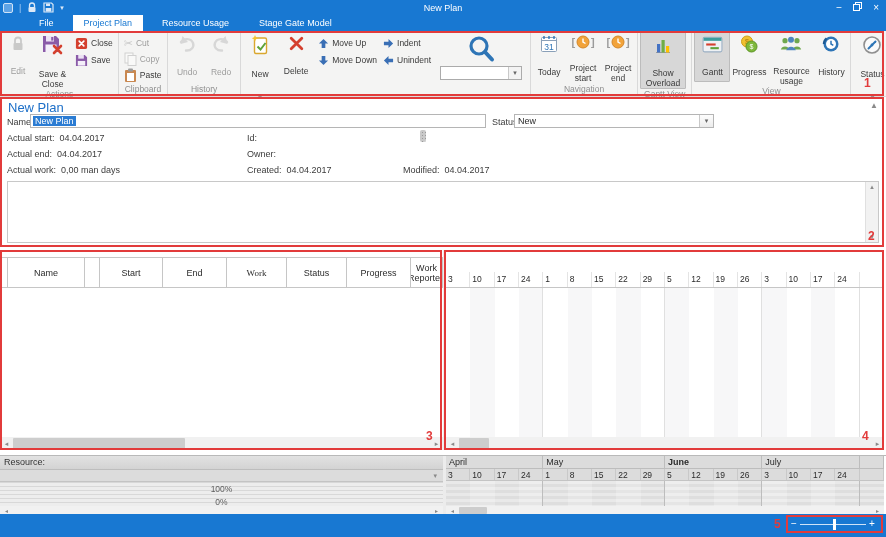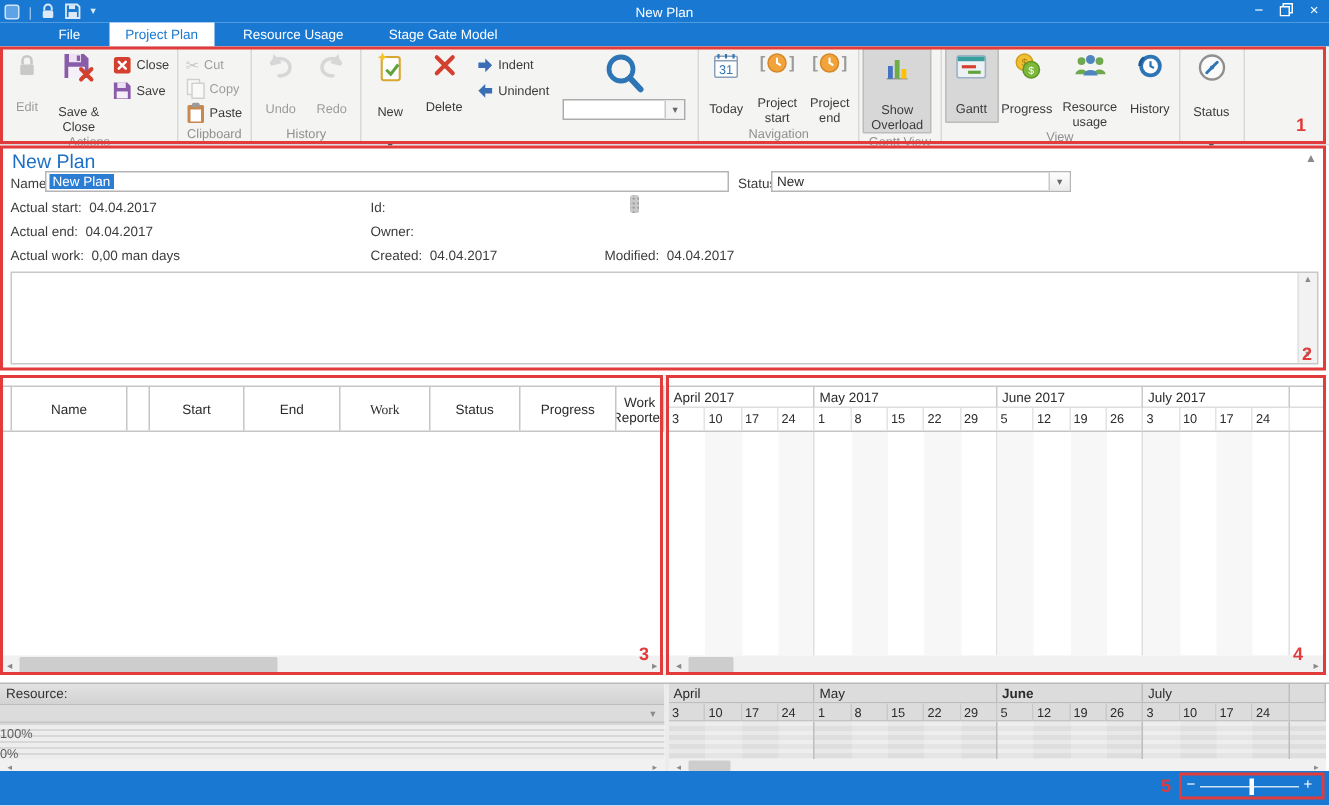--- a/index.html
+++ b/index.html
@@ -82,21 +82,21 @@
 .gcol.alt{background:#f7f7f8}
 .gcol.mend{border-right:1px solid #e0e0e0}
 
 
 .resourcearea{position:absolute;left:0;top:455px;width:886px;height:59px;background:#fff;border-top:1px solid #b9b9b9}
 .res-left{position:absolute;left:0;top:0;width:443px;height:59px}
 .res-header{position:absolute;left:0;top:0;width:100%;height:14px;background:linear-gradient(#e2e2e2,#d3d3d3);border-bottom:1px solid #bdbdbd;line-height:13px;padding-left:4px;color:#333}
 .res-row2{position:absolute;left:0;top:14px;width:100%;height:12px;background:#dcdcdc;border-bottom:1px solid #c4c4c4;display:flex;align-items:center;justify-content:flex-end;padding-right:6px}
 .res-chevron{color:#8a8a8a;font-size:7px}
 .res-chart{position:absolute;left:0;top:26px;width:100%;height:24px;background:#ededed;background-image:repeating-linear-gradient(180deg,#d8d8d8 0 1px,transparent 1px 4px)}
-.res-scale{position:absolute;left:0;width:100%;color:#5d5d5d;font-size:8.5px}
+.res-scale{position:absolute;left:0;width:100%;text-align:center;color:#5d5d5d;font-size:8.5px}
 .res-hscroll{position:absolute;left:0;bottom:0;height:9px;right:0;background:#f1f1f1;display:flex;align-items:center}
 .res-right{position:absolute;left:446px;top:0;width:438px;height:59px;overflow:hidden}
 .res-months{position:absolute;left:0;top:0;width:100%;height:13px;display:flex;background:#dcdcdc}
 .res-weeks{position:absolute;left:0;top:13px;width:100%;height:12px;display:flex;background:#dcdcdc;border-bottom:1px solid #c4c4c4}
 .res-months .tl-month{background:#dcdcdc;line-height:13px;border-right:1px solid #bdbdbd;border-bottom:1px solid #bdbdbd}
 .res-weeks .tl-week{background:#dcdcdc;line-height:12px;border-right:1px solid #c9c9c9}
 .res-body{position:absolute;left:0;top:25px;width:100%;height:25px;background:repeating-linear-gradient(180deg,#e9e9e9 0 3px,#dedede 3px 6px);display:flex}
 .rcol{height:100%}
 .rcol.alt{background:rgba(255,255,255,.22)}
 .rcol.mend{border-right:1px solid #bdbdbd}
@@ -275,20 +275,38 @@
         <div class="rbtn large" style="width:38px">
           <span class="ricon">
               <svg width="17" height="17" viewBox="0 0 16 16">
                 <path d="M3 3 l10 10 M13 3 l-10 10" stroke="#d4402e" stroke-width="2.6" stroke-linecap="round"></path>
               </svg>
             </span>
           <span class="rlabel">Delete</span>
         </div>
         <div class="smallcol">
           <div class="rbtn small">
+            <span class="ricon">
+                <svg width="11" height="11" viewBox="0 0 12 12">
+                  <path d="M6 1 L11 6 H8 V11 H4 V6 H1 Z" fill="#3a6fb5"></path>
+                </svg>
+              </span>
+            <span>Move Up</span>
+          </div>
+          <div class="rbtn small">
+            <span class="ricon rot180">
+                <svg width="11" height="11" viewBox="0 0 12 12">
+                  <path d="M6 1 L11 6 H8 V11 H4 V6 H1 Z" fill="#3a6fb5"></path>
+                </svg>
+              </span>
+            <span>Move Down</span>
+          </div>
+        </div>
+        <div class="smallcol">
+          <div class="rbtn small">
             <span class="ricon rot90">
                 <svg width="11" height="11" viewBox="0 0 12 12">
                   <path d="M6 1 L11 6 H8 V11 H4 V6 H1 Z" fill="#3a6fb5"></path>
                 </svg>
               </span>
             <span>Indent</span>
           </div>
           <div class="rbtn small">
             <span class="ricon rot270">
                 <svg width="11" height="11" viewBox="0 0 12 12">
@@ -514,27 +532,20 @@
       <div class="grid-body"></div>
       <div class="hscroll">
         <span class="hs-arrow">◂</span>
         <div class="hs-thumb" style="width:172px"></div>
         <div class="hs-track"></div>
         <span class="hs-arrow">▸</span>
       </div>
     </div>
     <div class="vsplit"></div>
     <div class="rightpane">
-      <div class="tl-months" id="gantt-months">
-          <div class="tl-month" style="width: 97.32px;">April 2017</div>
-          <div class="tl-month" style="width: 121.65px;">May 2017</div>
-          <div class="tl-month" style="width: 97.32px;">June 2017</div>
-          <div class="tl-month" style="width: 97.32px;">July 2017</div>
-          <div class="tl-month" style="flex: 1 1 0%;"></div>
-        </div>
       <div class="tl-weeks" id="gantt-weeks">
           <div class="tl-week" style="width: 24.33px;">3</div>
           <div class="tl-week" style="width: 24.33px;">10</div>
           <div class="tl-week" style="width: 24.33px;">17</div>
           <div class="tl-week" style="width: 24.33px;">24</div>
           <div class="tl-week" style="width: 24.33px;">1</div>
           <div class="tl-week" style="width: 24.33px;">8</div>
           <div class="tl-week" style="width: 24.33px;">15</div>
           <div class="tl-week" style="width: 24.33px;">22</div>
           <div class="tl-week" style="width: 24.33px;">29</div>

